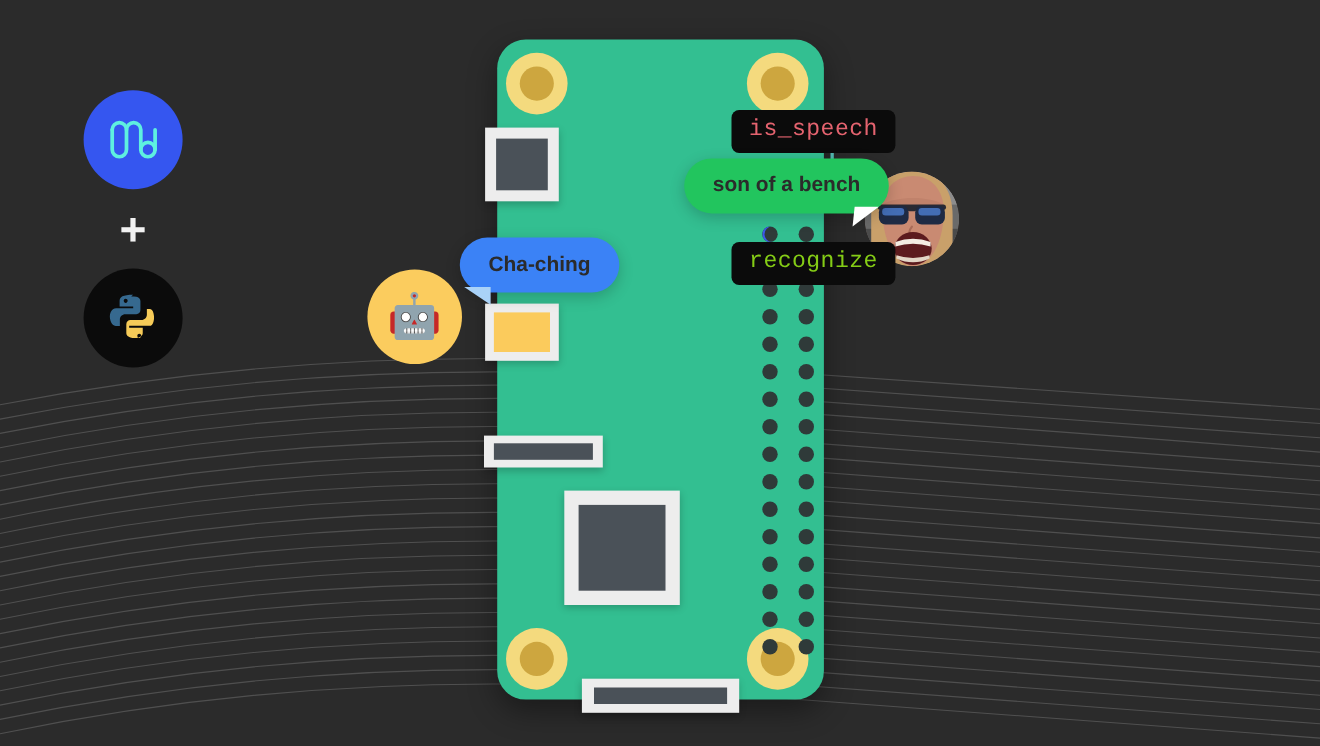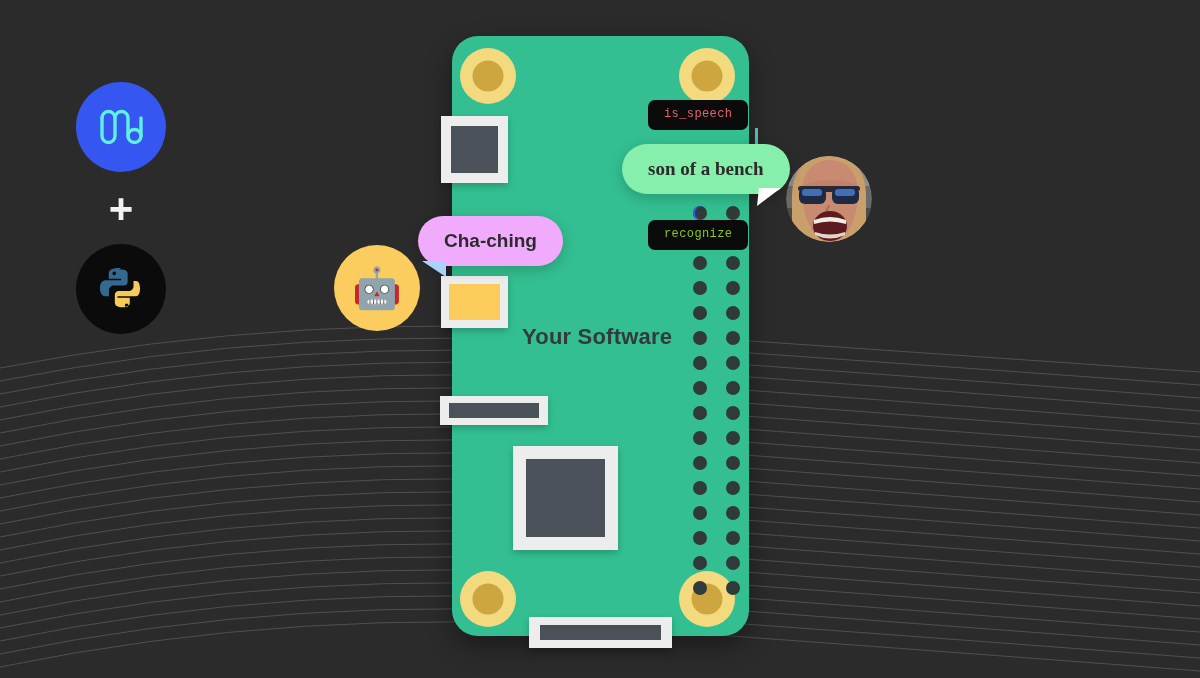--- a/index.html
+++ b/index.html
@@ -76,45 +76,45 @@
 
   
   .tag-line { position:absolute; left:755px; top:128px; width:3px; height:26px; background:#52b8b0; z-index:6; }
 
   
   .code-tag {
     position:absolute; z-index:8;
     background:#0b0b0b; border-radius:7px;
     padding:7px 16px 9px 16px;
     font-family:"Liberation Mono", monospace;
-    font-size:12px; letter-spacing:.4px; white-space:nowrap;
+    font-size:21px; letter-spacing:.4px; white-space:nowrap;margin-left:17px;
   }
   .tag-is-speech { left:648px; top:100px; color:#e4636f; }
   .tag-recognize { left:648px; top:220px; color:#84cc16; }
 
   
   .bubble { position:absolute; z-index:9; }
   .bubble .body {
     border-radius:999px; padding:14px 26px;
     font-size:19px; font-weight:700; color:#2b2b2b; white-space:nowrap;
     box-shadow:0 4px 14px rgba(0,0,0,.2);
   }
   .bubble .tail { position:absolute; width:0; height:0; }
 
   .bubble-bench { left:622px; top:144px; }
-  .bubble-bench .body { background:#86efac;font-family:Liberation Serif, serif; }
+  .bubble-bench .body { background:#22c55e; }
   .bubble-bench .tail {
     right:10px; bottom:-12px;
     border-left:22px solid #ffffff;
     border-bottom:18px solid transparent;
     transform:skewX(-6deg);
   }
 
   .bubble-cha { left:418px; top:216px; }
-  .bubble-cha .body { background:#f0abfc; }
+  .bubble-cha .body { background:#3b82f6; }
   .bubble-cha .tail {
     left:4px; bottom:-11px;
     border-right:24px solid #a9d2f8;
     border-bottom:16px solid transparent;
   }
 
   
   .avatar { position:absolute; border-radius:50%; overflow:hidden; z-index:7; }
   .avatar-robot {
     left:334px; top:245px; width:86px; height:86px; background:#fbcc5e;
@@ -198,21 +198,20 @@
   <div class="chip chip-bar">
       <i></i>
     </div>
   <div class="chip chip-big">
       <i></i>
     </div>
   <div class="chip chip-bottom">
       <i></i>
     </div>
 
-  <div class="board-label">Your Software</div>
 
   <div class="pins">
     <div class="pin-col">
       <div class="pin lit"></div>
       <div class="pin"></div>
       <div class="pin"></div>
       <div class="pin"></div>
       <div class="pin"></div>
       <div class="pin"></div>
       <div class="pin"></div>

